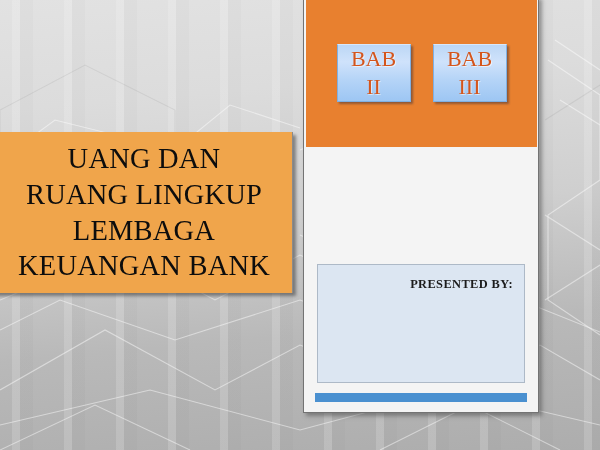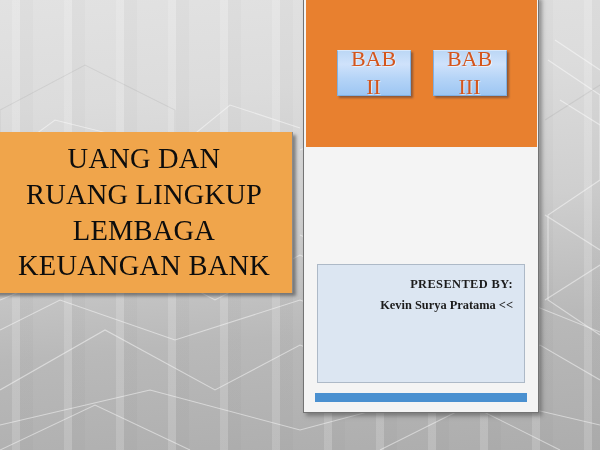--- a/index.html
+++ b/index.html
@@ -114,21 +114,21 @@
     width: 231px;
     height: 148px;
     display: flex;
     align-items: center;
     justify-content: center;
     gap: 22px;
   }
 
   .bab-btn {
     width: 74px;
-    height: 46px;
+    height: 58px;
     background: linear-gradient(to bottom, #bcd7f5 0%, #cfe2fb 30%, #b5d4f7 62%, #9dc6f3 100%);
     border: 1px solid #7fb0e3;
     border-top: 1px solid #d8e8fb;
     box-shadow: 2px 2px 2px rgba(40,40,60,0.45);
     display: flex;
     flex-direction: column;
     align-items: center;
     justify-content: center;
     box-sizing: border-box;
   }
@@ -223,20 +223,19 @@
         <div class="bab-btn">
           <span class="bab-line">BAB</span>
           <span class="bab-line">III</span>
         </div>
 
       </div>
     </div>
 
     <div id="presented-box">
       <div class="pb-line pb-head">PRESENTED BY:</div>
-      <div class="pb-line">Kevin Surya Pratama &lt;&lt;</div>
     </div>
 
     <div id="blue-bar"></div>
 
   </div>
 
 </div>
 
 </body></html>

